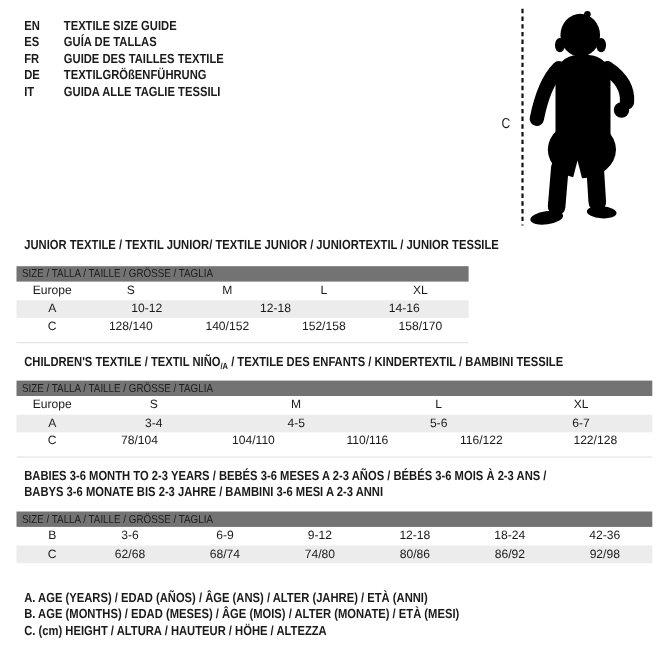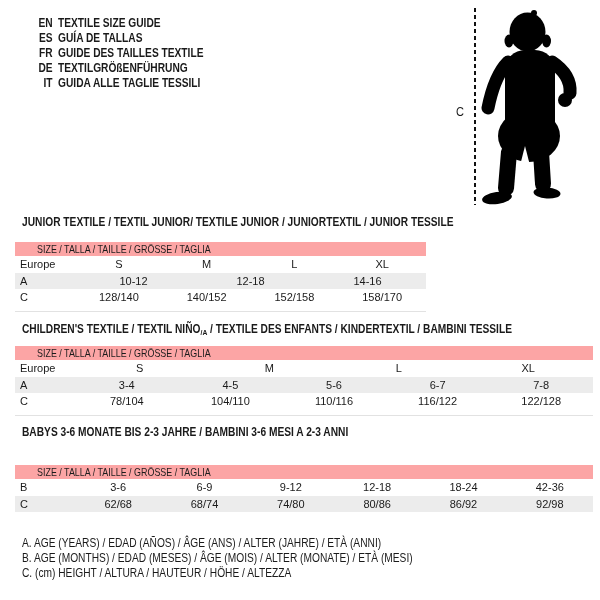--- a/index.html
+++ b/index.html
@@ -3,49 +3,49 @@
 <meta charset="utf-8">
 <style>
   html,body{margin:0;padding:0;background:#fff;}
   body{width:600px;height:600px;font-family:"Liberation Sans","DejaVu Sans",sans-serif;color:#1a1a1a;}
   .canvas{position:relative;width:600px;height:600px;background:#fff;overflow:hidden;}
 
   
   .cond{display:inline-block;transform:scaleX(0.85);transform-origin:0 50%;white-space:nowrap;}
 
   
-  .lang-list{position:absolute;left:22px;top:16px;text-align:right;}
+  .lang-list{position:absolute;left:22px;top:16px;}
   .lang-row{display:flex;height:15px;line-height:15px;font-size:12px;font-weight:bold;}
   .lang-code{width:36px;transform:scaleX(0.85);transform-origin:0 50%;}
   .lang-text{transform:scaleX(0.85);transform-origin:0 50%;white-space:nowrap;}
 
   
   .figure-svg{position:absolute;left:468px;top:2px;width:130px;height:206px;}
   .c-label{position:absolute;left:456px;top:104px;font-size:13px;transform:scaleX(0.85);transform-origin:0 50%;}
 
   
   .section-title{position:absolute;font-size:12px;font-weight:bold;white-space:nowrap;}
   .t-junior{left:22px;top:215px;}
   .t-children{left:22px;top:322px;}
   .t-babies{left:22px;top:425px;line-height:15px;}
   .t-sub{font-size:8px;vertical-align:-2px;}
 
   
   .table{position:absolute;background:#fff;}
   .tbl-junior{left:15px;top:242px;width:411px;padding-bottom:5px;border-bottom:1px solid #e2e2e2;}
   .tbl-children{left:15px;top:346px;width:578px;padding-bottom:5px;border-bottom:1px solid #e2e2e2;}
   .tbl-babies{left:15px;top:465px;width:578px;}
-  .size-bar{height:14px;line-height:14px;background:#fca5a5;padding-left:22px;font-size:10.5px;color:#1c1c1c;}
+  .size-bar{height:14px;line-height:14px;background:#737373;padding-left:5px;font-size:10.5px;color:#1c1c1c;}
   .trow{display:flex;height:16.5px;line-height:16.5px;font-size:11px;}
   .trow.shaded{background:#ececec;}
-  .tlabel{width:55px;padding-left:5px;text-align:left;}
+  .tlabel{width:55px;padding-left:5px;text-align:center;}
   .tcell{flex:1;text-align:center;}
 
   
-  .footnotes{position:absolute;left:22px;top:536px;font-size:12px;font-weight:normal;}
+  .footnotes{position:absolute;left:22px;top:536px;font-size:12px;font-weight:bold;}
   .fn-line{height:15px;line-height:15px;white-space:nowrap;}
 </style>
 </head>
 <body>
 
 <div class="canvas">
 
   <div class="lang-list">
     <div class="lang-row">
       <span class="lang-code">EN</span>
@@ -132,33 +132,33 @@
       <span class="tcell">M</span>
       <span class="tcell">L</span>
       <span class="tcell">XL</span>
     </div>
     <div class="trow shaded">
       <span class="tlabel">A</span>
       <span class="tcell">3-4</span>
       <span class="tcell">4-5</span>
       <span class="tcell">5-6</span>
       <span class="tcell">6-7</span>
-      <span class="tcell">7-8</span>
     </div>
     <div class="trow">
       <span class="tlabel">C</span>
       <span class="tcell">78/104</span>
       <span class="tcell">104/110</span>
       <span class="tcell">110/116</span>
       <span class="tcell">116/122</span>
       <span class="tcell">122/128</span>
     </div>
   </div>
 
   <div class="section-title t-babies">
+    <div><span class="cond">BABIES 3-6 MONTH TO 2-3 YEARS / BEBÉS 3-6 MESES A 2-3 AÑOS / BÉBÉS 3-6 MOIS À 2-3 ANS /</span></div>
     <div><span class="cond">BABYS 3-6 MONATE BIS 2-3 JAHRE / BAMBINI 3-6 MESI A 2-3 ANNI</span></div>
   </div>
   <div class="table tbl-babies">
     <div class="size-bar">
       <span class="cond">SIZE / TALLA / TAILLE / GRÖSSE / TAGLIA</span>
     </div>
     <div class="trow">
       <span class="tlabel">B</span>
       <span class="tcell">3-6</span>
       <span class="tcell">6-9</span>

